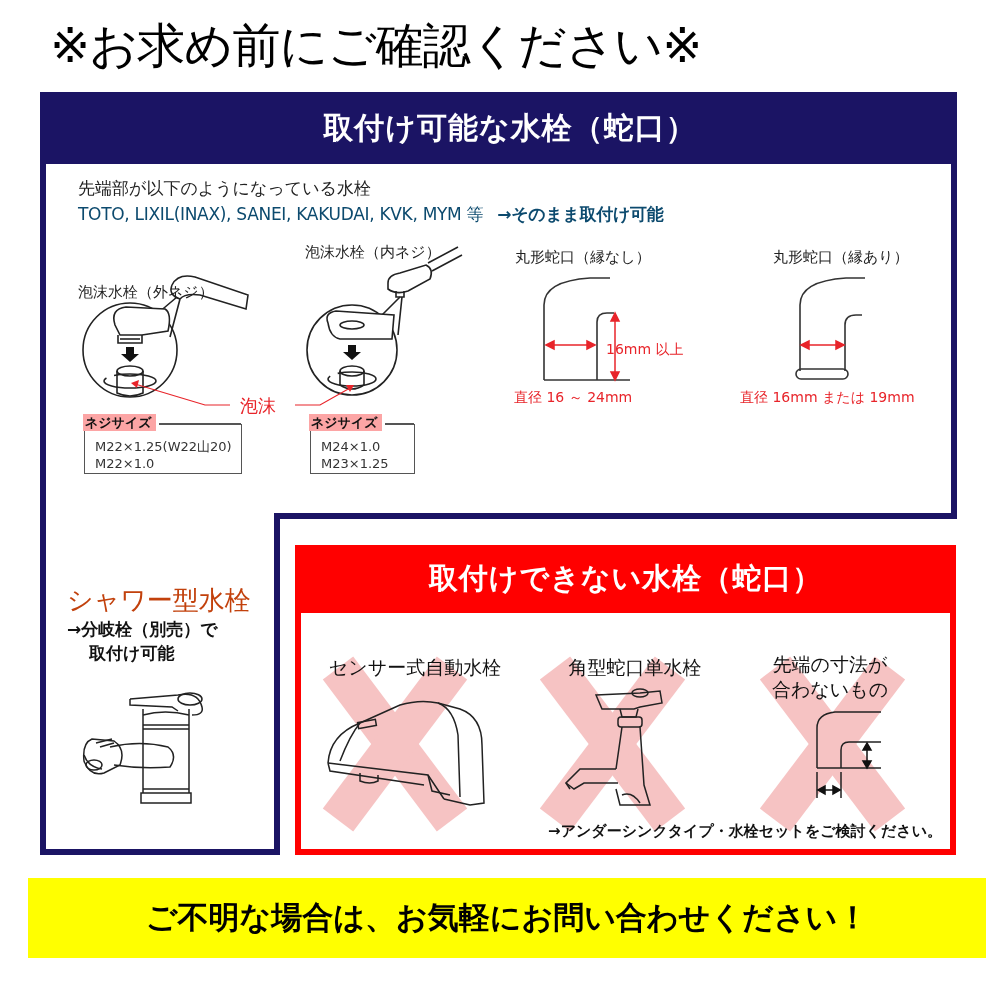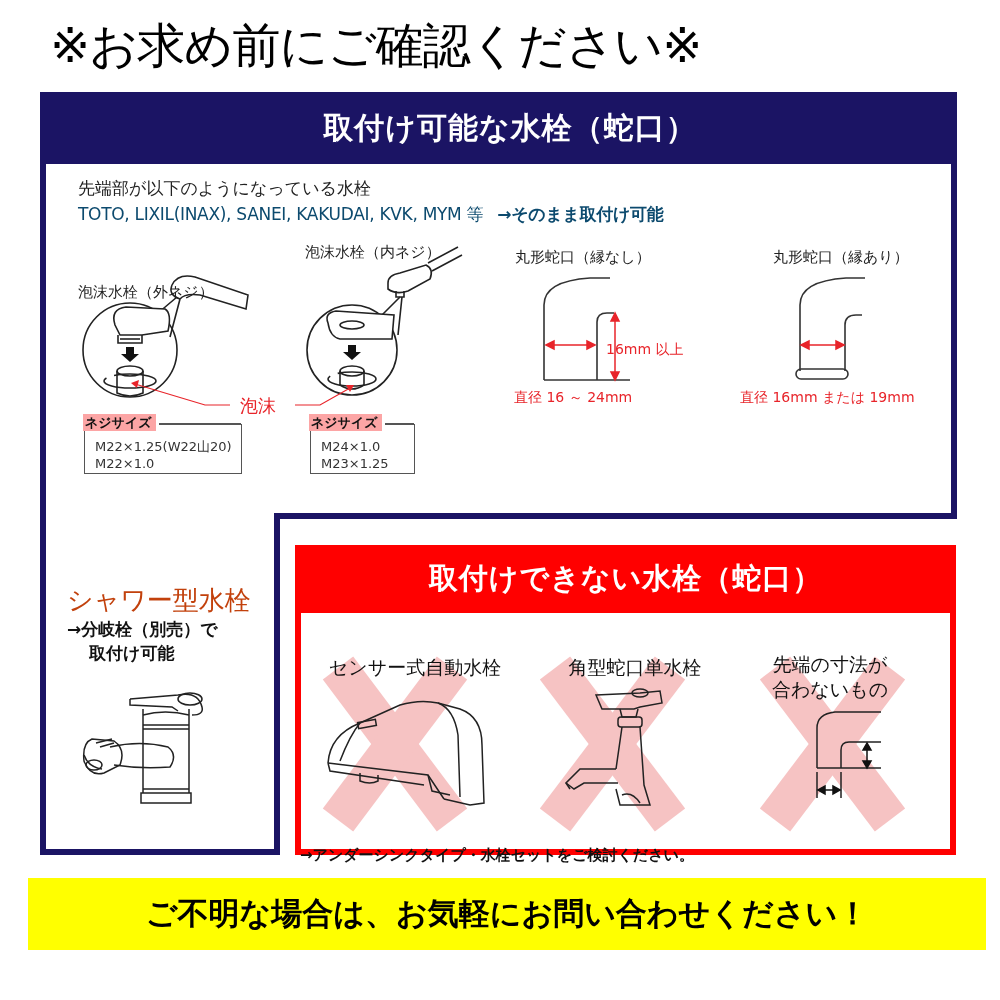--- a/index.html
+++ b/index.html
@@ -31,25 +31,25 @@
     font-size: 13px; font-weight: bold; color: #111;
   }
   .neji-line { position: absolute; top: -1px; height: 1.5px; background: #555; }
   .red-header {
     left: 295px; top: 545px; width: 661px; height: 68px; background: #ff0000;
     display: flex; align-items: center; justify-content: center;
     color: #fff; font-size: 29px; font-weight: bold; letter-spacing: 1px;
   }
   .red-frame { left: 295px; top: 545px; width: 661px; height: 310px; border: 6px solid #ff0000; }
   .ng-label { font-size: 19px; color: #111; white-space: nowrap; text-align: center; line-height: 25px; }
-  .ng-note { left: 300px; top: 822px; width: 650px; text-align: left; font-size: 15px; font-weight: bold; color: #111; margin-top: 24px; }
+  .ng-note { left: 292px; top: 822px; width: 650px; text-align: right; font-size: 15px; font-weight: bold; color: #111; }
   .shower1 { left: 67px; top: 583px; font-size: 26px; color: #c2410c; white-space: nowrap; }
   .shower2 { left: 67px; top: 617px; font-size: 17px; font-weight: bold; color: #111; white-space: nowrap; line-height: 24px; }
   .yellow {
-    left: 28px; top: 878px; width: 958px; height: 72px; background: #ffff00;
+    left: 28px; top: 878px; width: 958px; height: 80px; background: #ffff00;
     display: flex; align-items: center; justify-content: center;
     font-size: 31px; font-weight: bold; color: #000; letter-spacing: 0px; white-space: nowrap;
   }
   svg { position: absolute; overflow: visible; }
 </style>
 </head>
 <body>
 
 <div class="abs main-title">※お求め前にご確認ください※</div>
 

